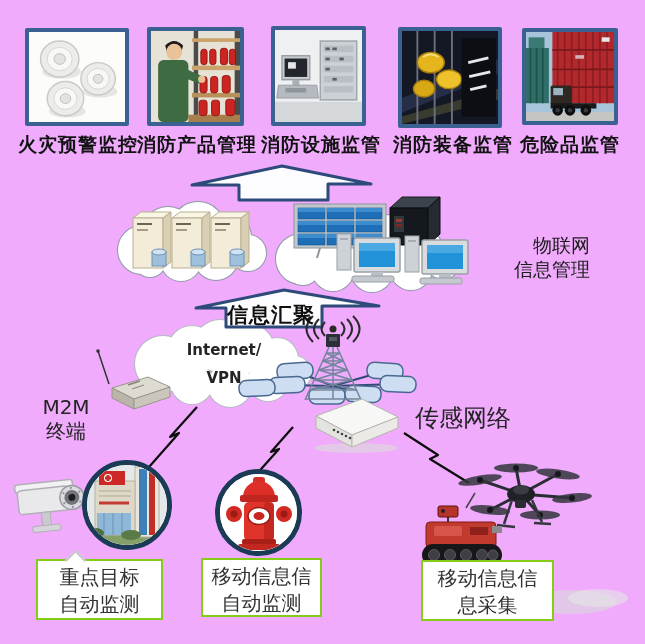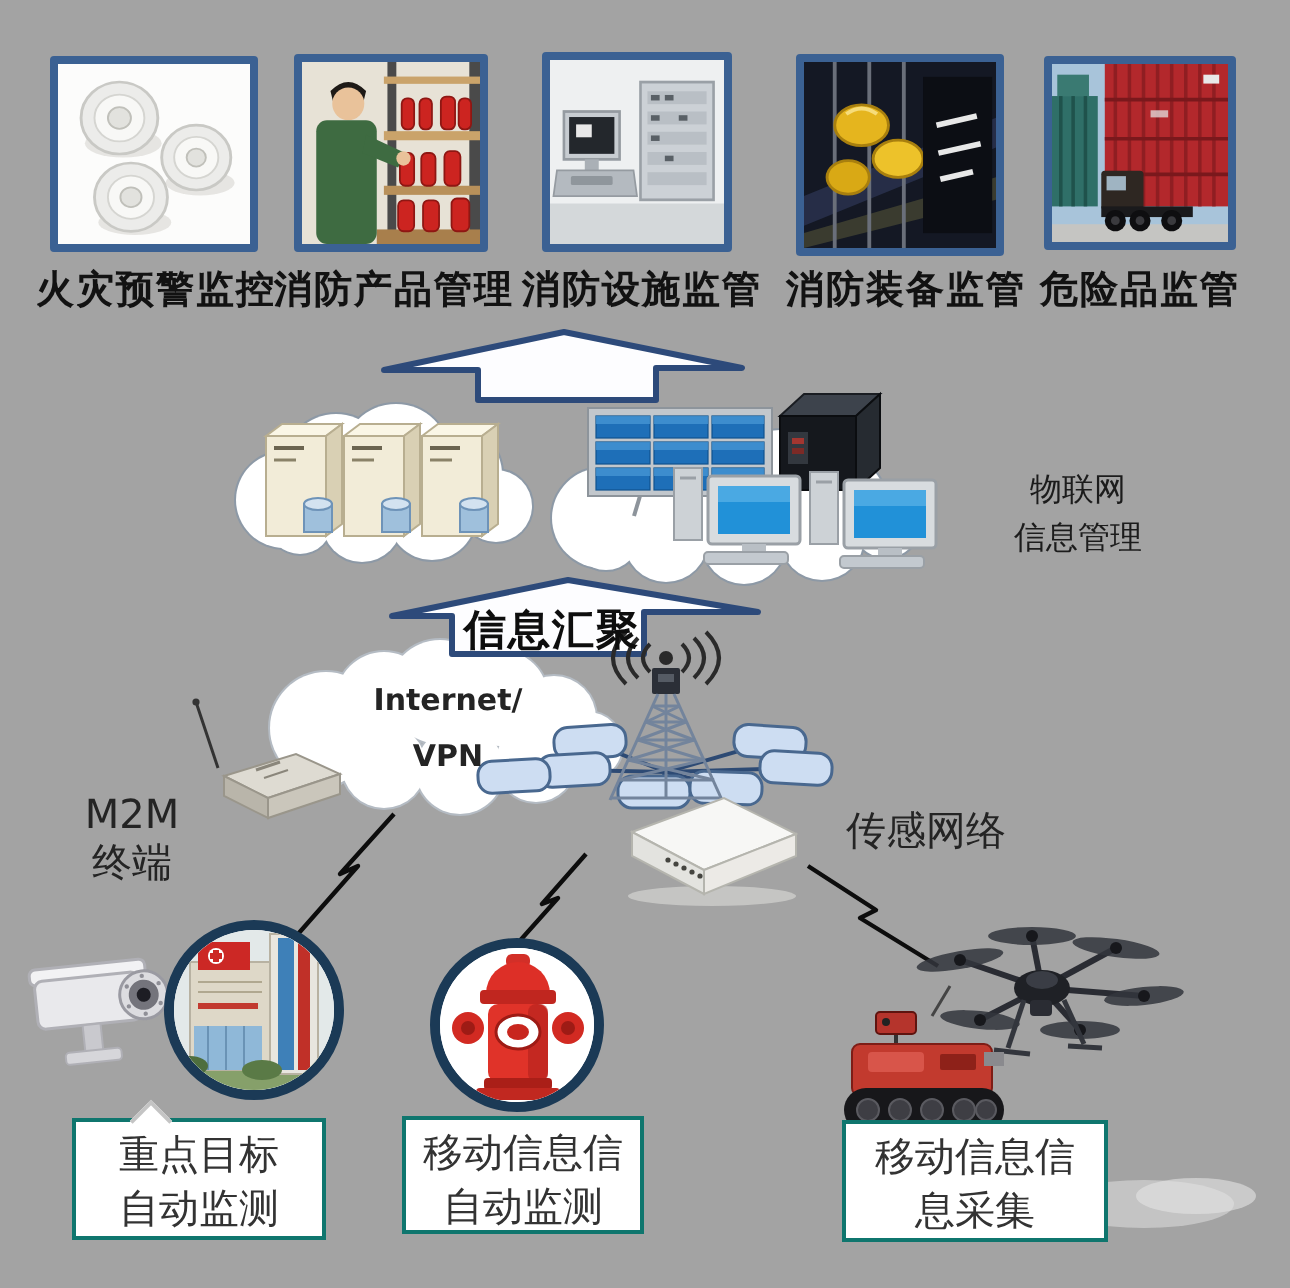--- a/index.html
+++ b/index.html
@@ -1,47 +1,47 @@
 <!DOCTYPE html>
 <html><head>
 <meta charset="utf-8">
 <style>
   html,body{margin:0;padding:0;background:#fff;}
   .canvas{
-    position:relative;width:645px;height:644px;background:#a3a3a3;overflow:hidden;
+    position:relative;width:645px;height:644px;background:#f0abfc;overflow:hidden;
     font-family:"DejaVu Sans","Liberation Sans",sans-serif;
   }
   .layer{position:absolute;left:0;top:0;}
   .caption{
     position:absolute;font-size:19px;font-weight:bold;color:#121212;
     text-align:center;letter-spacing:1px;white-space:nowrap;
   }
   .photo{
     position:absolute;border:4px solid #3b6193;border-radius:2px;overflow:hidden;
     background:#fff;box-sizing:border-box;
   }
   .photo svg{display:block;width:100%;height:100%;}
   .circle-node{
     position:absolute;border:5px solid #1b3a56;border-radius:50%;overflow:hidden;
     background:#fff;box-sizing:border-box;
   }
   .circle-node svg{display:block;width:100%;height:100%;}
   .label{position:absolute;color:#1c1c1c;text-align:center;}
   .lbl-line{display:block;}
   .label-box{
-    position:absolute;background:#fff;border:2px solid #0f766e;text-align:center;
+    position:absolute;background:#fff;border:2px solid #84cc16;text-align:center;
     font-size:20px;line-height:27px;color:#333;padding-top:3px;box-sizing:border-box;
   }
   .box-tail{
     position:absolute;top:-8px;left:30px;width:13px;height:13px;background:#fff;
     border-left:2px solid #c4c4c4;border-top:2px solid #c4c4c4;transform:rotate(45deg);
   }
   .agg-label{
     position:absolute;font-size:21px;font-weight:bold;color:#0e0e0e;
-    text-align:center;letter-spacing:1px;white-space:nowrap;
+    letter-spacing:1px;white-space:nowrap;
   }
   .net-label{position:absolute;text-align:center;color:#242424;}
 </style>
 </head>
 <body>
 
 <div class="canvas">
 
   <svg class="layer" width="645" height="644" viewBox="0 0 645 644">
 
@@ -517,38 +517,38 @@
       </g>
     </svg>
   </div>
 
   <div class="caption" style="left:10px;top:132px;width:136px;">火灾预警监控</div>
   <div class="caption" style="left:136px;top:132px;width:122px;">消防产品管理</div>
   <div class="caption" style="left:260px;top:132px;width:122px;">消防设施监管</div>
   <div class="caption" style="left:392px;top:132px;width:122px;">消防装备监管</div>
   <div class="caption" style="left:514px;top:132px;width:112px;">危险品监管</div>
 
-  <div class="label" style="left:476px;top:233px;width:126px;font-size:16px;line-height:24px;">
+  <div class="label" style="left:464px;top:233px;width:126px;font-size:19px;line-height:24px;text-align:right;">
     <span class="lbl-line">物联网</span>
     <span class="lbl-line">信息管理</span>
   </div>
 
   <div class="agg-label" style="left:227px;top:301px;width:98px;">信息汇聚</div>
 
   <div class="net-label" style="left:168px;top:336px;width:112px;font-size:15px;line-height:28px;font-weight:600;">
     <span class="lbl-line">Internet/</span>
     <span class="lbl-line">VPN</span>
   </div>
 
   <div class="net-label" style="left:28px;top:395px;width:76px;font-size:20px;line-height:24px;font-weight:500;">
     <span class="lbl-line">M2M</span>
     <span class="lbl-line">终端</span>
   </div>
 
-  <div class="net-label" style="left:403px;top:402px;width:120px;font-size:20px;font-weight:500;white-space:nowrap;">传感网络</div>
+  <div class="net-label" style="left:403px;top:402px;width:120px;font-size:24px;font-weight:500;white-space:nowrap;">传感网络</div>
 
   <div class="circle-node" style="left:82px;top:460px;width:90px;height:90px;">
     <svg viewBox="0 0 80 80" preserveAspectRatio="none">
       <rect width="80" height="80" fill="#e3e9e9"></rect>
       <rect x="0" y="64" width="80" height="16" fill="#86a06a"></rect>
       <rect x="48" y="2" width="24" height="70" fill="#e8e6df" stroke="#b8b2a2" stroke-width="1"></rect>
       <rect x="52" y="4" width="8" height="66" fill="#3e80b8"></rect>
       <rect x="62" y="4" width="6" height="66" fill="#c03028"></rect>
       <rect x="8" y="16" width="40" height="54" fill="#ded8c8" stroke="#b8b2a2" stroke-width="1"></rect>
       <rect x="12" y="6" width="26" height="14" fill="#cc2825"></rect>

